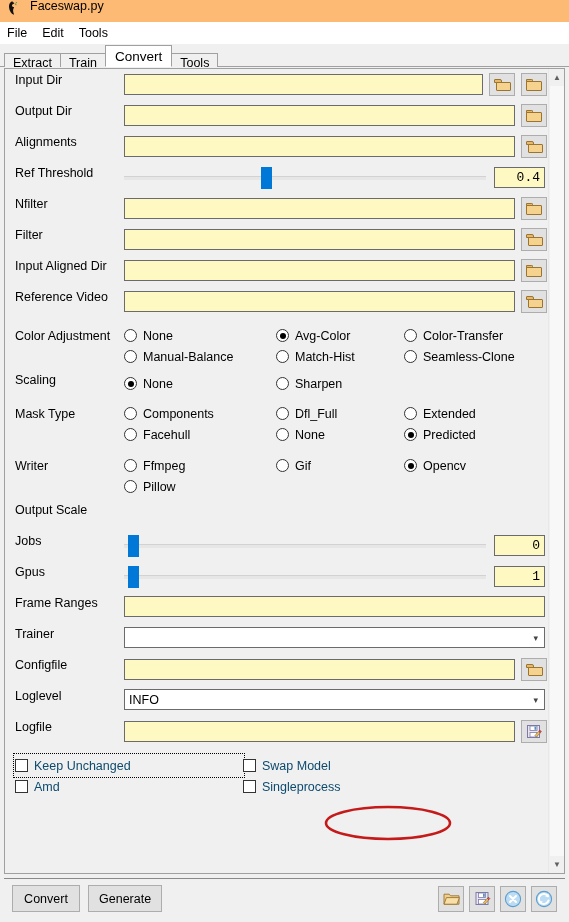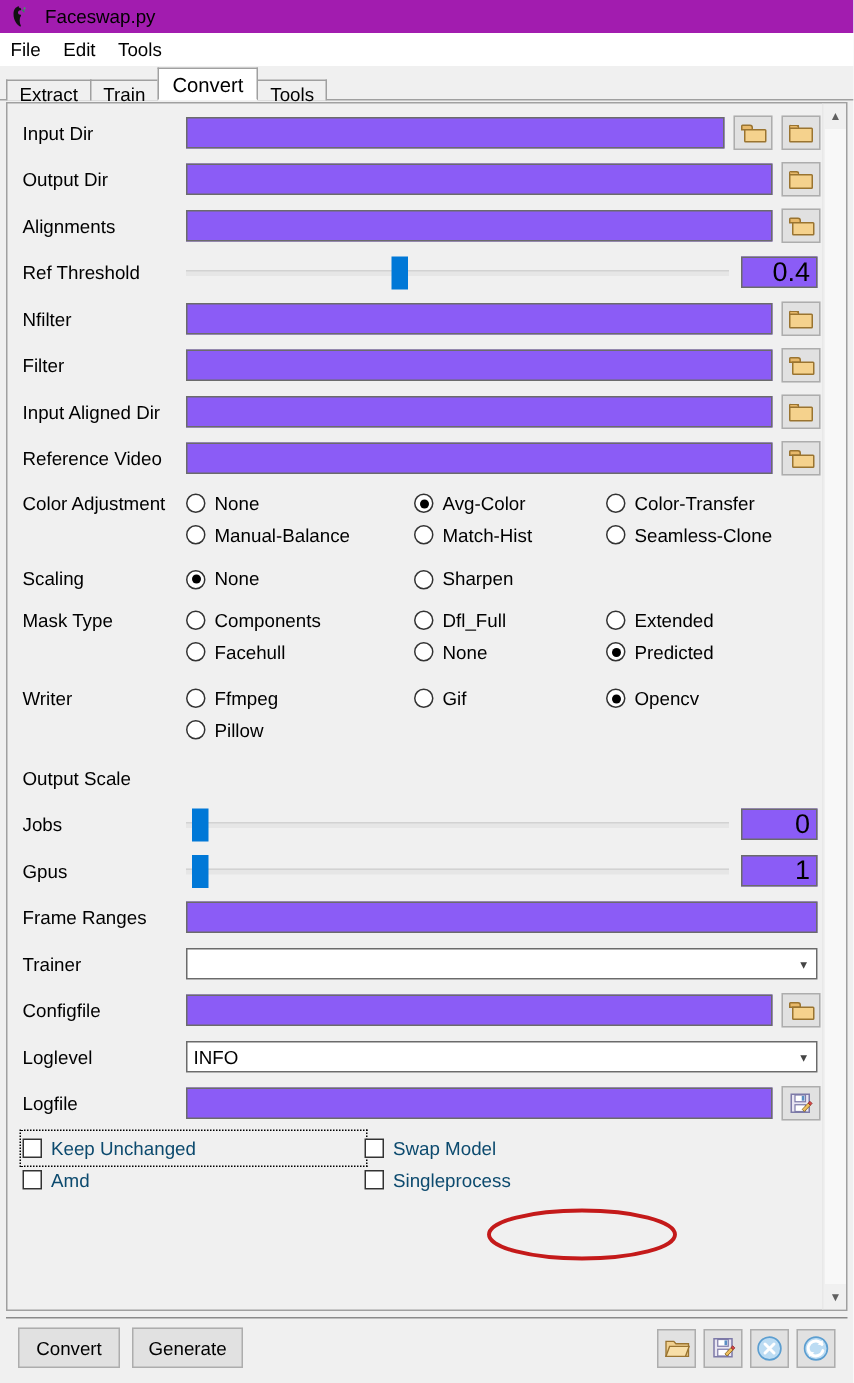--- a/index.html
+++ b/index.html
@@ -12,23 +12,23 @@
   #app {
     position: relative;
     width: 569px; height: 922px;
     background: #f0f0f0;
     box-sizing: border-box;
   }
 
   
   .titlebar {
     height: 22px;
-    background: #a21caf;
+    background: #fdba74;
     display: flex;
-    align-items: center;
+    align-items: flex-start;
     padding-left: 6px;
     box-sizing: border-box;
   }
   .app-icon {
     width: 16px; height: 16px;
     margin-right: 8px;
     flex: 0 0 auto;
     position: relative;
   }
   .title-text {
@@ -128,42 +128,42 @@
     left: 0; width: 16px; height: 17px;
     display: flex; align-items: center; justify-content: center;
     color: #606060; font-size: 8px;
   }
   .vscroll .arrow.up { top: 0; }
   .vscroll .arrow.down { bottom: 0; }
 
   
   .row {
     display: flex;
-    align-items: center;
+    align-items: flex-start;
     min-height: 31px;
     padding-left: 10px;
     box-sizing: border-box;
   }
   .lbl {
     width: 109px;
     flex: 0 0 109px;
     font-size: 12.5px;
     color: #000;
     line-height: 14px;
   }
   .lbl.top { align-self: flex-start; padding-top: 8px; }
 
   .ctl { flex: 1 1 auto; display: flex; align-items: center; }
 
   input.txt {
     height: 21px;
     border: 1px solid #6b6b6b;
-    background: #8b5cf6;
-    font-family: Liberation Sans, sans-serif;
-    font-size: 18px;
+    background: #fef9c3;
+    font-family: Liberation Mono, monospace;
+    font-size: 13px;
     padding: 0 3px;
     box-sizing: border-box;
     color: #000;
     outline: none;
   }
   input.txt.w-main   { width: 359px; }
   input.txt.w-one    { width: 391px; }
   input.txt.w-full   { width: 421px; }
   input.txt.num {
     width: 51px; text-align: right; padding-right: 4px;

